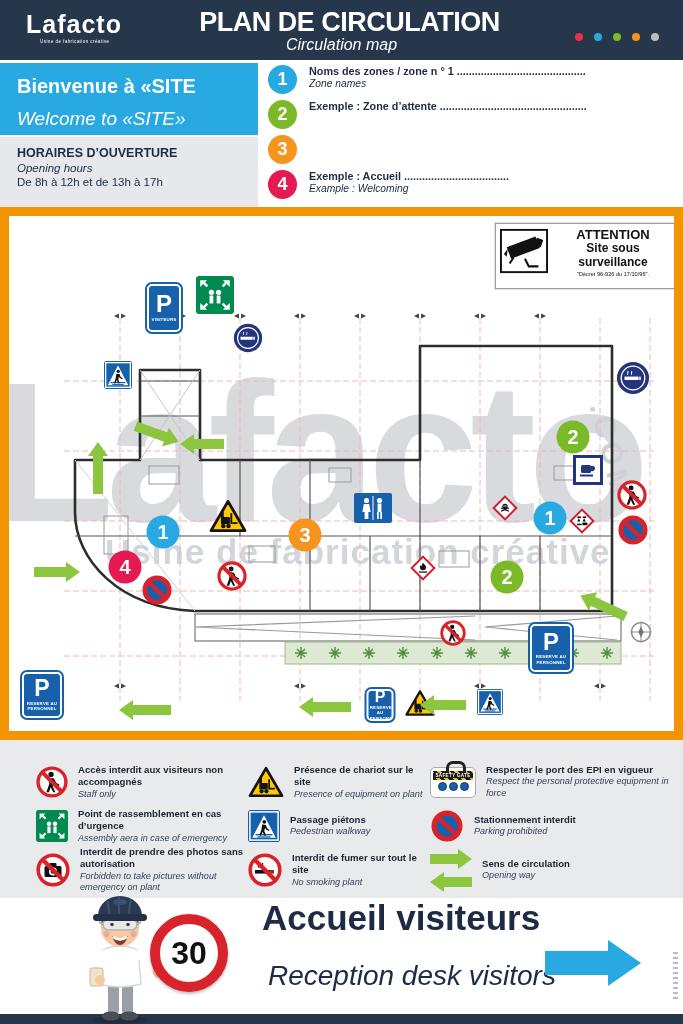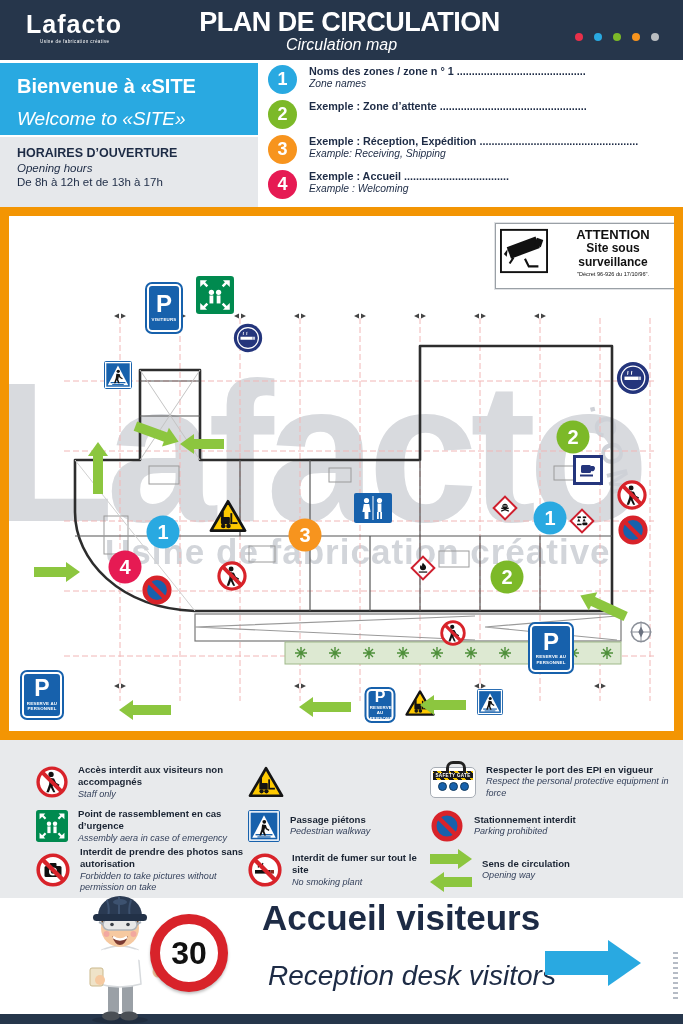--- a/index.html
+++ b/index.html
@@ -146,24 +146,20 @@
           </div>
       </div>
       <div class="zrow">
         <div class="zbadge" style="background:#7cb928">2</div>
         <div class="ztext">
             <div class="zfr">Exemple : Zone d’attente .................................................</div>
           </div>
       </div>
       <div class="zrow">
         <div class="zbadge" style="background:#f7941e">3</div>
-        <div class="ztext">
-            <div class="zfr">Exemple : Réception, Expédition .....................................................</div>
-        <div class="zen">Example: Receiving, Shipping</div>
-          </div>
       </div>
       <div class="zrow">
         <div class="zbadge" style="background:#e61a53">4</div>
         <div class="ztext">
             <div class="zfr">Exemple : Accueil ...................................</div>
         <div class="zen">Example : Welcoming</div>
           </div>
       </div>
     </div>
   </div>
@@ -566,20 +562,24 @@
             <g fill="#141414">
               <rect x="12.5" y="19" width="9.5" height="7.5" rx="1"></rect>
               <rect x="12.5" y="13.5" width="3" height="6"></rect>
               <rect x="22.5" y="15" width="2" height="11.5"></rect>
               <rect x="24.5" y="24.5" width="5.5" height="2"></rect>
               <circle cx="15" cy="28.5" r="2.4"></circle>
               <circle cx="20.5" cy="28.5" r="2.4"></circle>
             </g>
           </svg>
         </span>
+      <div class="ltext">
+          <div class="lfr">Présence de chariot sur le site</div>
+      <div class="len">Presence of equipment on plant</div>
+        </div>
     </div>
     <div class="lcell">
       <span class="licon">
           <div class="sgate">
             <i class="sg-handle"></i>
             <div class="sg-bar">
               <span class="sg-text">SAFETY GATE</span>
             </div>
             <div class="sg-dots">
               <i></i>
@@ -655,21 +655,21 @@
               <rect x="8.5" y="13" width="17" height="11" rx="1.5"></rect>
               <rect x="13.5" y="10" width="7" height="4" rx="1"></rect>
             </g>
             <circle cx="17" cy="18.5" r="4" fill="#fff"></circle>
             <circle cx="17" cy="18.5" r="2.2" fill="#111"></circle>
             <rect x="1" y="14.8" width="32" height="4.4" fill="#d8232a" transform="rotate(45 17 17)"></rect>
           </svg>
         </span>
       <div class="ltext">
           <div class="lfr">Interdit de prendre des photos sans autorisation</div>
-      <div class="len">Forbidden to take pictures without permission on take</div>
+      <div class="len">Forbidden to take pictures without emergency on plant</div>
         </div>
     </div>
     <div class="lcell">
       <span class="licon">
           <svg width="34" height="34" viewBox="0 0 34 34">
             <circle cx="17" cy="17" r="14.8" fill="#fff" stroke="#d8232a" stroke-width="3.6"></circle>
             <g fill="#111">
               <rect x="7" y="17" width="15.5" height="3.6"></rect>
               <rect x="22.5" y="17" width="3.5" height="3.6" fill="#8a2b20"></rect>
             </g>

